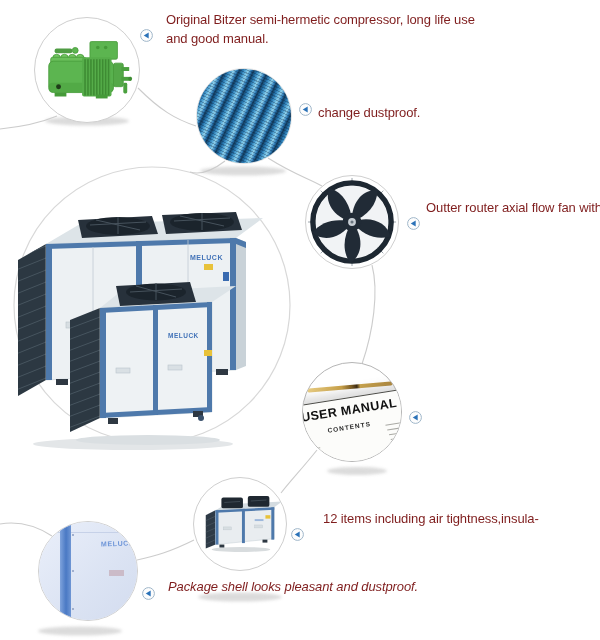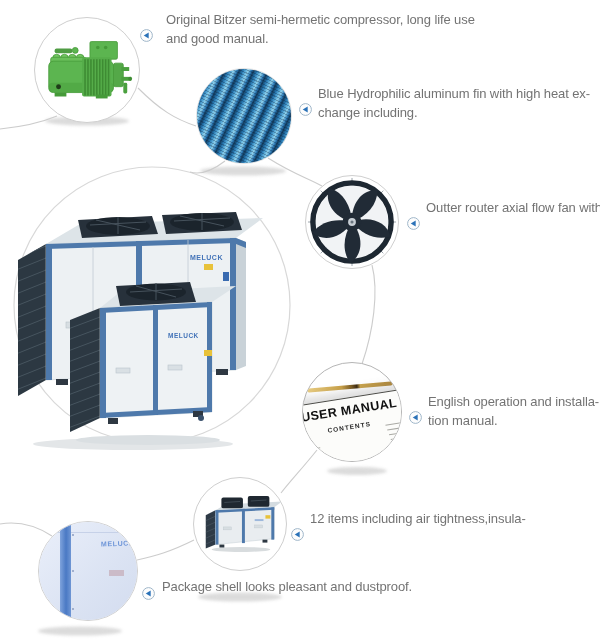--- a/index.html
+++ b/index.html
@@ -4,21 +4,21 @@
 <style>
   html,body{margin:0;padding:0;background:#fff;}
   .canvas{position:relative;width:600px;height:640px;background:#ffffff;overflow:hidden;
           font-family:"Liberation Sans",sans-serif;}
   svg{display:block;}
   .bglayer{position:absolute;left:0;top:0;}
   .pcircle{position:absolute;border-radius:50%;background:#fff;border:1px solid #cfcfcf;
            overflow:hidden;box-sizing:border-box;}
   .pcircle.noborder{border-color:#e2e2e2;}
   .bullet{position:absolute;width:13px;height:13px;}
-  .ftext{position:absolute;margin:0;font-size:13px;line-height:19px;color:#737373;
+  .ftext{position:absolute;margin:0;font-size:13px;line-height:19px;color:#7f1d1d;
          letter-spacing:-0.1px;white-space:nowrap;}
   
   .fin-tex{width:100%;height:100%;
     background:
       repeating-linear-gradient(25deg, rgba(10,25,50,.28) 0 1px, rgba(255,255,255,0) 1px 3px),
       repeating-linear-gradient(115deg,#123c5e 0px,#2575ae 3px,#5fb0dc 6px,#8fd0ea 8px,#2e7cb8 11px,#123c5e 13px);}
   
   .manual-page{position:absolute;left:-16px;top:34px;width:132px;height:80px;background:#fcfcfa;
     border-top:1.5px solid #4a4a46;transform:rotate(-9deg);
     box-shadow:0 -6px 8px rgba(120,120,120,.25);}
@@ -279,58 +279,54 @@
     <span>and good manual.</span>
   </p>
 
   <span class="bullet" style="left:299px;top:103px;">
     <svg width="13" height="13" viewBox="0 0 13 13">
         <circle cx="6.5" cy="6.5" r="5.9" fill="#fdfdfd" stroke="#9fb6c9"></circle>
         <path d="M8.7 3.4 L3.7 6.5 L8.7 9.6 Z" fill="#2b72b8"></path>
       </svg>
   </span>
   <p class="ftext" style="left:318px;top:84px;">
-    <span>Blue Hydrophilic aluminum fin with high heat ex-</span><br>
-    <span>change including.</span>
+    <br>
+    <span>change dustproof.</span>
   </p>
 
   <span class="bullet" style="left:407px;top:217px;">
     <svg width="13" height="13" viewBox="0 0 13 13">
         <circle cx="6.5" cy="6.5" r="5.9" fill="#fdfdfd" stroke="#9fb6c9"></circle>
         <path d="M8.7 3.4 L3.7 6.5 L8.7 9.6 Z" fill="#2b72b8"></path>
       </svg>
   </span>
   <p class="ftext" style="left:426px;top:198px;">
     <span>Outter router axial flow fan with</span><br>
   </p>
 
   <span class="bullet" style="left:409px;top:411px;">
     <svg width="13" height="13" viewBox="0 0 13 13">
         <circle cx="6.5" cy="6.5" r="5.9" fill="#fdfdfd" stroke="#9fb6c9"></circle>
         <path d="M8.7 3.4 L3.7 6.5 L8.7 9.6 Z" fill="#2b72b8"></path>
       </svg>
   </span>
-  <p class="ftext" style="left:428px;top:392px;">
-    <span>English operation and installa-</span><br>
-    <span>tion manual.</span>
-  </p>
 
   <span class="bullet" style="left:291px;top:528px;">
     <svg width="13" height="13" viewBox="0 0 13 13">
         <circle cx="6.5" cy="6.5" r="5.9" fill="#fdfdfd" stroke="#9fb6c9"></circle>
         <path d="M8.7 3.4 L3.7 6.5 L8.7 9.6 Z" fill="#2b72b8"></path>
       </svg>
   </span>
-  <p class="ftext" style="left:310px;top:509px;text-align:right;">
+  <p class="ftext" style="left:323px;top:509px;text-align:right;">
     <span>12 items including air tightness,insula-</span><br>
   </p>
 
   <span class="bullet" style="left:142px;top:587px;">
     <svg width="13" height="13" viewBox="0 0 13 13">
         <circle cx="6.5" cy="6.5" r="5.9" fill="#fdfdfd" stroke="#9fb6c9"></circle>
         <path d="M8.7 3.4 L3.7 6.5 L8.7 9.6 Z" fill="#2b72b8"></path>
       </svg>
   </span>
-  <p class="ftext" style="left:162px;top:577px;">
+  <p class="ftext" style="left:168px;top:577px;font-style:italic;">
     <span>Package shell looks pleasant and dustproof.</span>
   </p>
 
 </div>
 
 </body></html>

